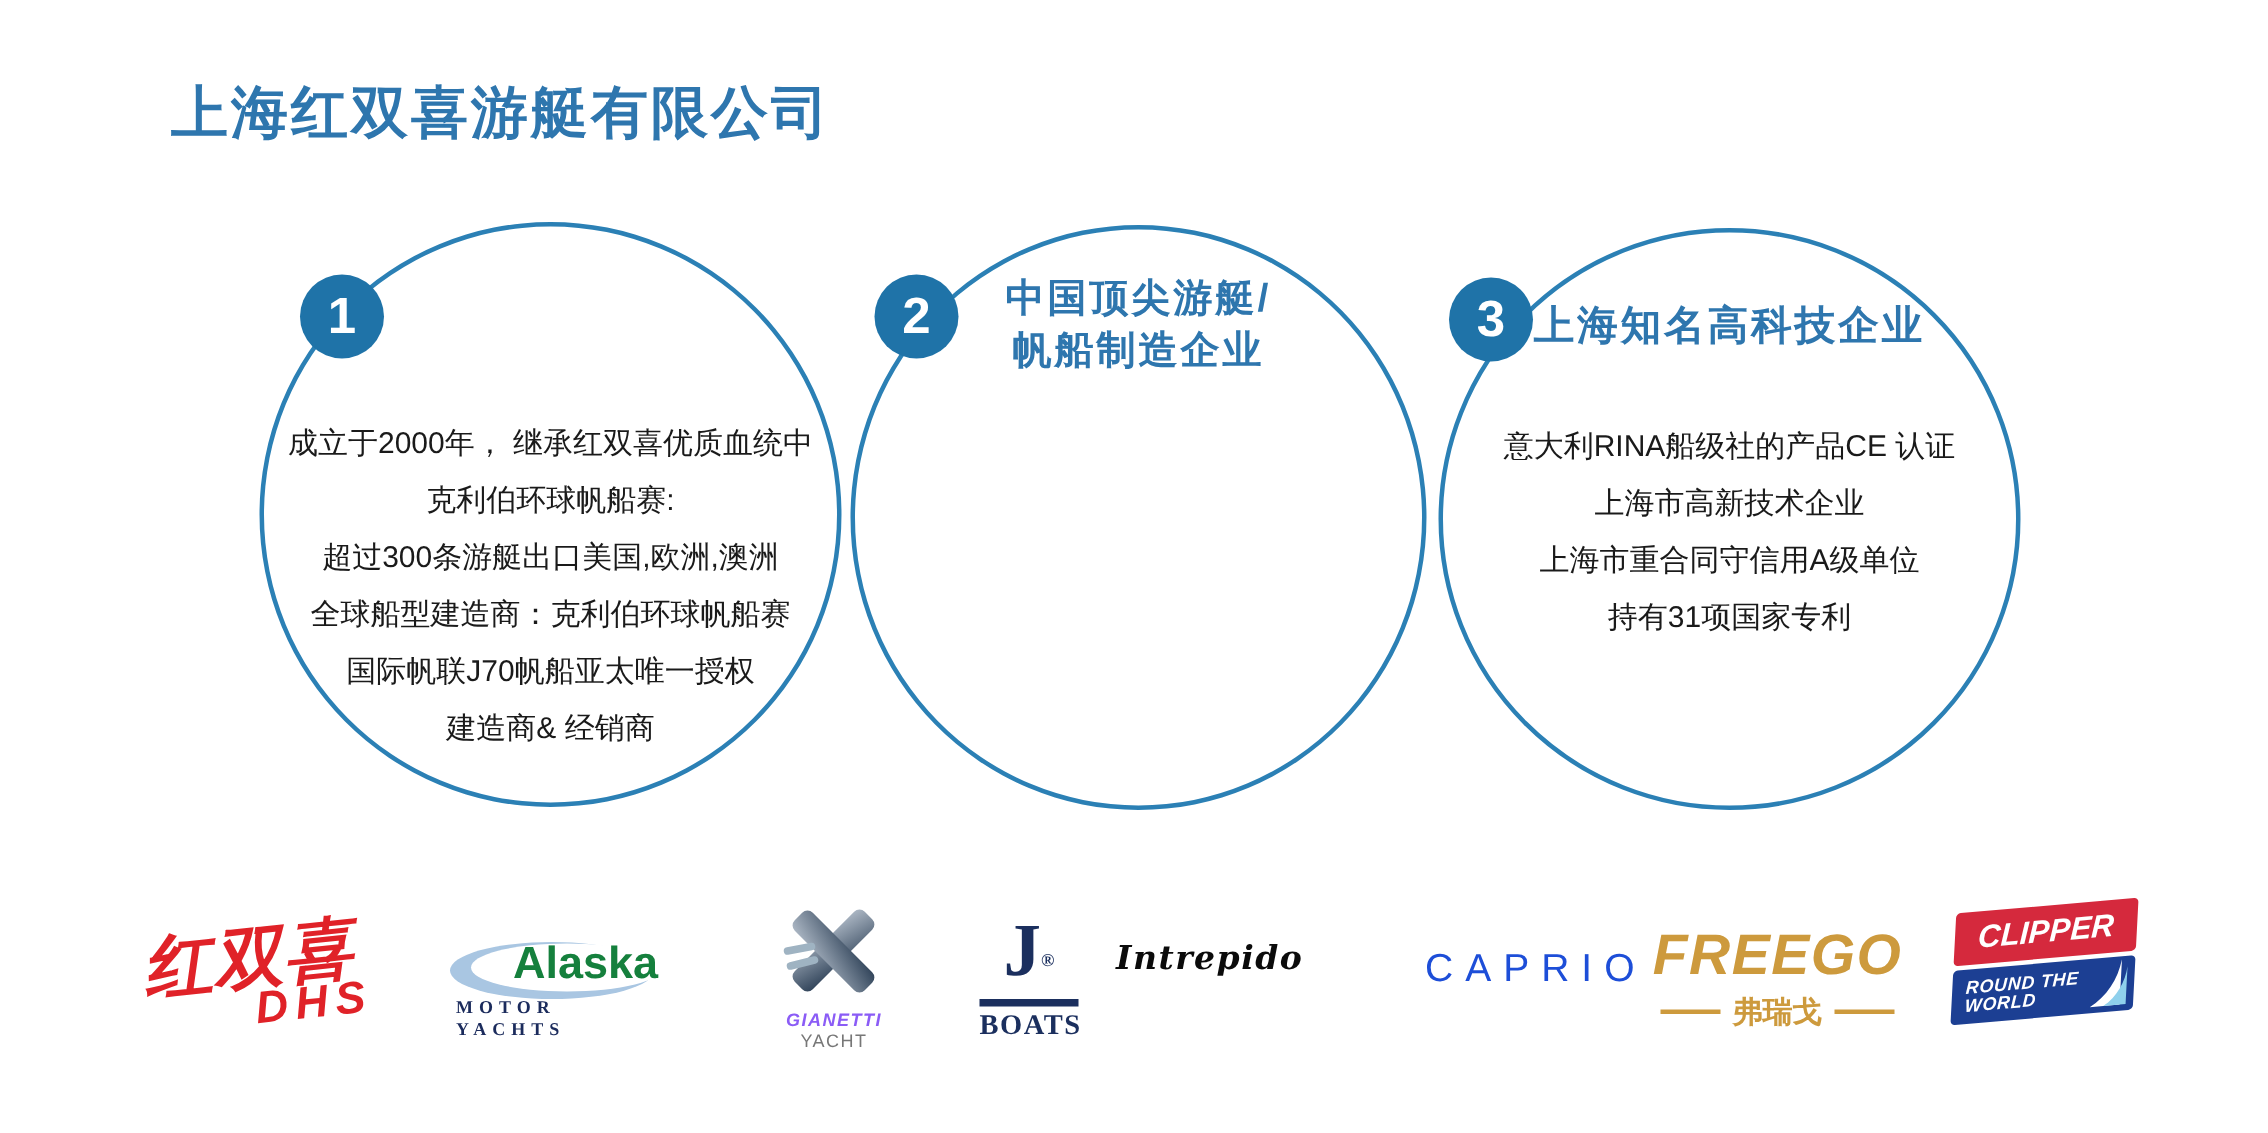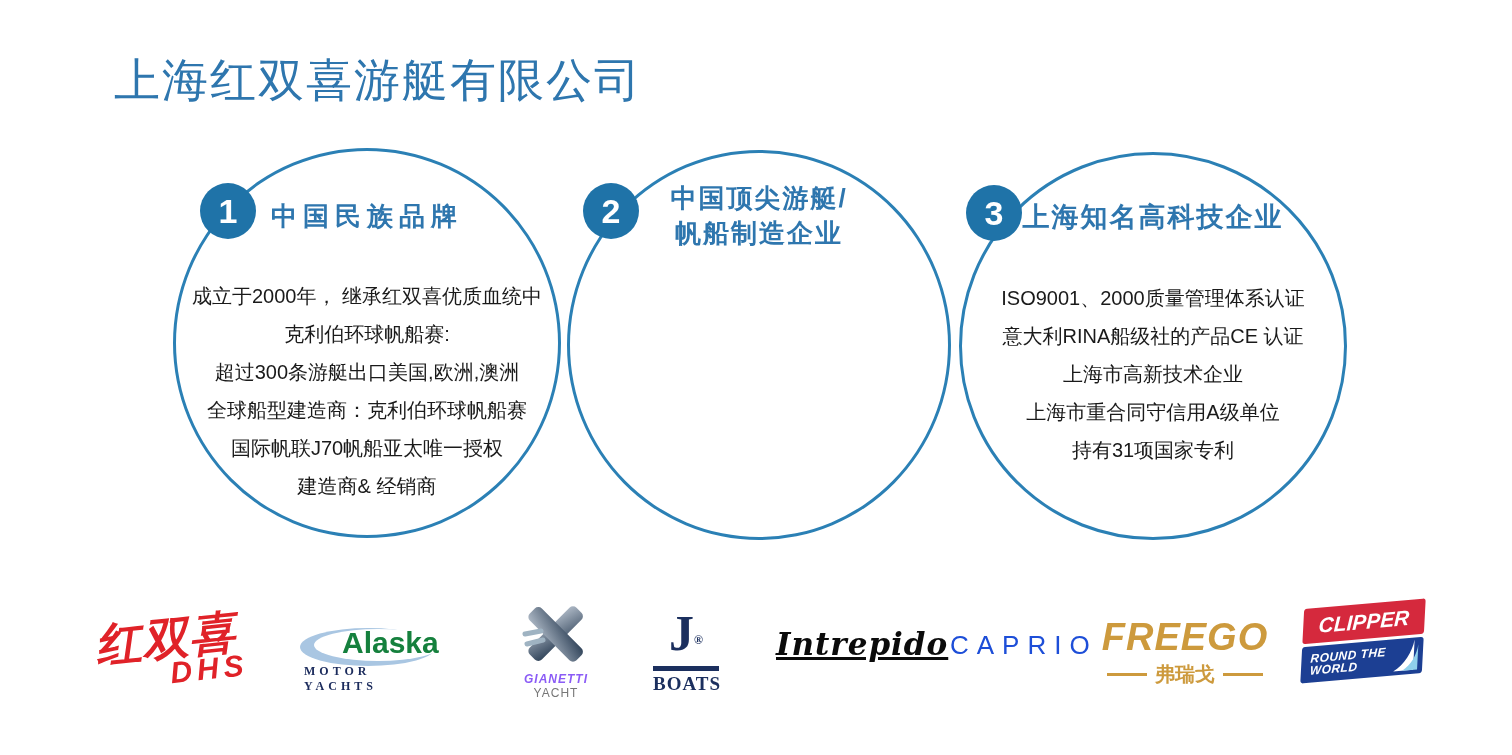--- a/index.html
+++ b/index.html
@@ -1,20 +1,20 @@
 <!DOCTYPE html>
 <html><head>
 <meta charset="utf-8">
 <style>
   * { margin:0; padding:0; box-sizing:border-box; }
   html,body { width:1512px; height:755px; background:#ffffff; overflow:hidden;
               font-family:"Liberation Sans", sans-serif; }
   .slide { position:absolute; inset:0; background:#ffffff; }
 
-  .page-title { position:absolute; left:114px; top:50px; font-size:46px; font-weight:normal;
+  .page-title { position:absolute; left:114px; top:50px; font-size:38px; font-weight:bold;
                 color:#2E76AE; letter-spacing:2px; }
 
   
   .circle { position:absolute; border:3px solid #2B80B5; border-radius:50%; background:#fff; }
   .c1 { left:173px; top:148px; width:388px; height:390px; }
   .c2 { left:567px; top:150px; width:384px; height:390px; }
   .c3 { left:959px; top:152px; width:388px; height:388px; }
 
   .badge { position:absolute; width:56px; height:56px; border-radius:50%; background:#1F73A8;
            color:#ffffff; font-size:34px; font-weight:bold; display:flex;
@@ -55,23 +55,23 @@
   .gianetti-sub { font-size:12px; color:#777; letter-spacing:1px; margin-top:2px; }
   .gianetti-sub .g-name { font-weight:bold; color:#8b5cf6; font-style:italic; }
 
   .logo-jboats { left:653px; top:10px; width:66px; text-align:center; color:#1B2F5E;
                  font-family:"Liberation Serif", serif; }
   .j-row { font-size:50px; font-weight:bold; line-height:46px; }
   .j-reg { font-size:12px; vertical-align:6px; }
   .jbar  { height:5px; background:#1B2F5E; margin:3px 0 2px; }
   .jsub  { font-size:19px; font-weight:bold; letter-spacing:1px; }
 
-  .logo-intrepido { left:776px; top:26px; font-family:"DejaVu Serif", serif;
-                    font-style:italic; font-weight:bold; font-size:31px; color:#0b0b0b;
-                    letter-spacing:1px;text-decoration:underline; }
+  .logo-intrepido { left:744px; top:26px; font-family:"DejaVu Serif", serif;
+                    font-style:italic; font-weight:bold; font-size:22px; color:#0b0b0b;
+                    letter-spacing:1px; }
 
   .logo-caprio { left:950px; top:30px; font-size:26px; color:#1d4ed8; letter-spacing:8px; }
 
   .logo-freego { left:1096px; top:16px; width:178px; text-align:center; color:#CD9A3D; }
   .freego-name { font-size:38px; font-weight:bold; font-style:italic; letter-spacing:1px; }
   .freego-sub  { display:flex; align-items:center; justify-content:center; gap:8px;
                  font-size:20px; font-weight:bold; margin-top:2px; }
   .freego-sub .dash { width:40px; height:3px; background:#CD9A3D; }
 
   .logo-clipper { left:1302px; top:4px; width:122px; transform:rotate(-5deg) skewX(-8deg); }
@@ -85,24 +85,20 @@
 </style>
 </head>
 <body>
 
 <div class="slide">
 
   <h1 class="page-title">上海红双喜游艇有限公司</h1>
 
   <div class="circle c1">
     <div class="badge">1</div>
-    <div class="ctitle">
-      <span>中国民族品牌</span>
-      <span></span>
-    </div>
     <div class="cbody">
       <div>成立于2000年， 继承红双喜优质血统中</div>
       <div>克利伯环球帆船赛:</div>
       <div>超过300条游艇出口美国,欧洲,澳洲</div>
       <div>全球船型建造商：克利伯环球帆船赛</div>
       <div>国际帆联J70帆船亚太唯一授权</div>
       <div>建造商&amp; 经销商</div>
     </div>
   </div>
 
@@ -114,21 +110,20 @@
     </div>
   </div>
 
   <div class="circle c3">
     <div class="badge">3</div>
     <div class="ctitle">
       <span>上海知名高科技企业</span>
       <span></span>
     </div>
     <div class="cbody">
-      <div>ISO9001、2000质量管理体系认证</div>
       <div>意大利RINA船级社的产品CE 认证</div>
       <div>上海市高新技术企业</div>
       <div>上海市重合同守信用A级单位</div>
       <div>持有31项国家专利</div>
     </div>
   </div>
 
   <div class="logos">
 
     <div class="logo logo-dhs">

